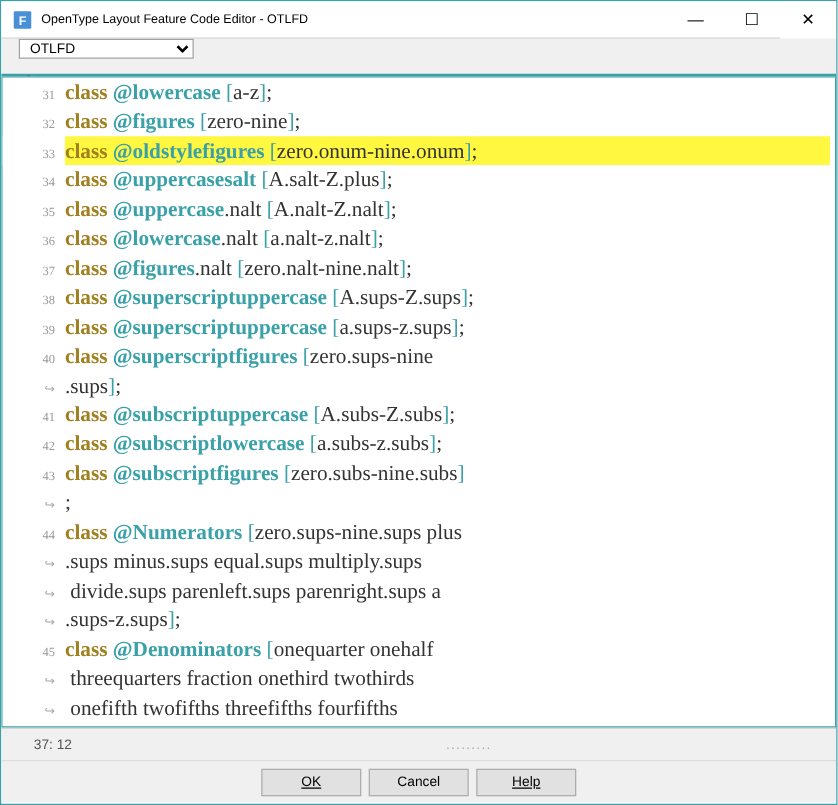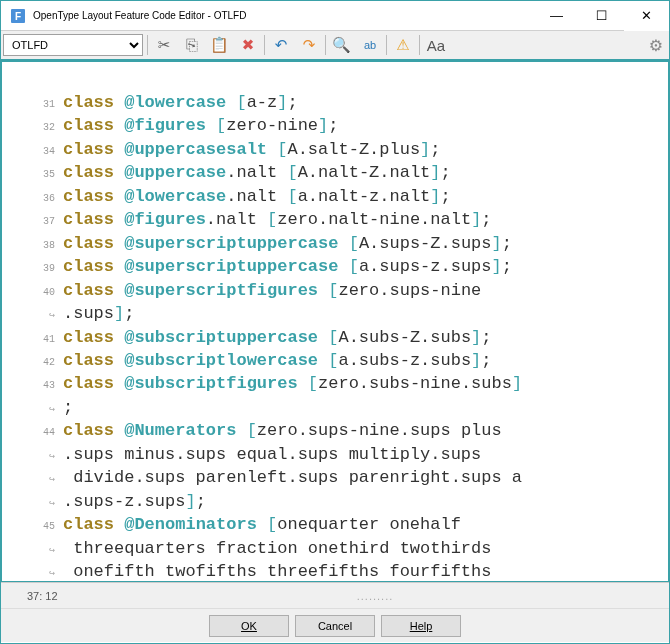--- a/index.html
+++ b/index.html
@@ -2,26 +2,26 @@
 <html><head>
 <meta charset="utf-8">
 <style>
 * { box-sizing: border-box; margin: 0; padding: 0; }
 body { font-family: "Segoe UI", Tahoma, sans-serif; background: #fff; width: 670px; height: 644px; overflow: hidden; border: 1px solid #3aa1a8; }
 .titlebar { height: 30px; background: #fff; display: flex; align-items: center; border-bottom: 1px solid #d0d0d0; }
 .titlebar .icon { width: 18px; height: 18px; margin: 0 6px 0 8px; display: inline-flex; align-items: center; justify-content: center; }
 .titlebar .title { font-size: 10px; flex: 1; display: flex; align-items: center; }
 .titlebar .winbtn { width: 45px; height: 30px; display: flex; align-items: center; justify-content: center; font-size: 13px; }
 .titlebar .winbtn.close { background: #fff; }
-.toolbar { height: 30px; background: #f0f0f0; border-bottom: 2px solid #3aa1a8; display: flex; align-items: center; padding: 0 2px; gap: 4px; }
+.toolbar { height: 30px; background: #f0f0f0; border-bottom: 2px solid #3aa1a8; display: flex; padding: 0 14px; gap: 4px; flex-direction: column; }
 .toolbar select { font-size: 11px; height: 22px; width: 140px; border: 1px solid #a0a0a0; background: #fff; padding: 0 4px; }
 .tbtn { width: 24px; height: 24px; display: flex; align-items: center; justify-content: center; font-size: 15px; color: #666; cursor: pointer; }
 .tsep { width: 1px; height: 20px; background: #bbb; }
 .editor-border { border: 1px solid #3aa1a8; margin: 0; height: 521px; background: #fff; position: relative; }
-.editor { font-family: Liberation Mono, monospace; font-size: 17px; line-height: 1.38; padding: 11px; overflow: hidden; height: 100%; margin-top: 18px; }
+.editor { font-family: Liberation Serif, serif; font-size: 17px; line-height: 1.38; padding: 0; overflow: hidden; height: 100%; }
 .line { display: flex; align-items: baseline; padding: 0 4px 0 0; white-space: pre; }
 .gutter { width: 50px; text-align: right; font-size: 10px; color: #999; padding-right: 8px; flex-shrink: 0; user-select: none; }
 .code { flex: 1; }
 .kw { color: #a08020; font-weight: bold; }
 .cls { color: #3aa1a8; font-weight: bold; }
 .brk { color: #3aa1a8; }
 .txt { color: #333; }
 .punc { color: #333; }
 .highlighted .code { background: #fff740; display: inline; }
 .highlighted { background: #fff; }
@@ -69,20 +69,21 @@
   <div class="tbtn" style="color:#e7a52f">⚠</div>
   <div class="tsep"></div>
   <div class="tbtn" style="font-size:15px;color:#555">Aa</div>
   <div class="gear">⚙</div>
 </div>
 
 <div class="editor-border">
   <div class="editor" id="editor">
       <div class="line"><span class="gutter">31</span><span class="code"><span class="kw">class</span><span class="txt"> </span><span class="cls">@lowercase</span><span class="txt"> </span><span class="brk">[</span><span class="txt">a</span><span class="punc">-</span><span class="txt">z</span><span class="brk">]</span><span class="punc">;</span></span></div>
       <div class="line"><span class="gutter">32</span><span class="code"><span class="kw">class</span><span class="txt"> </span><span class="cls">@figures</span><span class="txt"> </span><span class="brk">[</span><span class="txt">zero</span><span class="punc">-</span><span class="txt">nine</span><span class="brk">]</span><span class="punc">;</span></span></div>
+      <div class="line highlighted"><span class="gutter">33</span><span class="code"><span class="kw">class</span><span class="txt"> </span><span class="cls">@oldstylefigures</span><span class="txt"> </span><span class="brk">[</span><span class="txt">zero.onum</span><span class="punc">-</span><span class="txt">nine.onum</span><span class="brk">]</span><span class="punc">;</span></span></div>
       <div class="line"><span class="gutter">34</span><span class="code"><span class="kw">class</span><span class="txt"> </span><span class="cls">@uppercasesalt</span><span class="txt"> </span><span class="brk">[</span><span class="txt">A.salt</span><span class="punc">-</span><span class="txt">Z.plus</span><span class="brk">]</span><span class="punc">;</span></span></div>
       <div class="line"><span class="gutter">35</span><span class="code"><span class="kw">class</span><span class="txt"> </span><span class="cls">@uppercase</span><span class="txt">.nalt </span><span class="brk">[</span><span class="txt">A.nalt</span><span class="punc">-</span><span class="txt">Z.nalt</span><span class="brk">]</span><span class="punc">;</span></span></div>
       <div class="line"><span class="gutter">36</span><span class="code"><span class="kw">class</span><span class="txt"> </span><span class="cls">@lowercase</span><span class="txt">.nalt </span><span class="brk">[</span><span class="txt">a.nalt</span><span class="punc">-</span><span class="txt">z.nalt</span><span class="brk">]</span><span class="punc">;</span></span></div>
       <div class="line"><span class="gutter">37</span><span class="code"><span class="kw">class</span><span class="txt"> </span><span class="cls">@figures</span><span class="txt">.nalt </span><span class="brk">[</span><span class="txt">zero.nalt</span><span class="punc">-</span><span class="txt">nine.nalt</span><span class="brk">]</span><span class="punc">;</span></span></div>
       <div class="line"><span class="gutter">38</span><span class="code"><span class="kw">class</span><span class="txt"> </span><span class="cls">@superscriptuppercase</span><span class="txt"> </span><span class="brk">[</span><span class="txt">A.sups</span><span class="punc">-</span><span class="txt">Z.sups</span><span class="brk">]</span><span class="punc">;</span></span></div>
       <div class="line"><span class="gutter">39</span><span class="code"><span class="kw">class</span><span class="txt"> </span><span class="cls">@superscriptuppercase</span><span class="txt"> </span><span class="brk">[</span><span class="txt">a.sups</span><span class="punc">-</span><span class="txt">z.sups</span><span class="brk">]</span><span class="punc">;</span></span></div>
       <div class="line"><span class="gutter">40</span><span class="code"><span class="kw">class</span><span class="txt"> </span><span class="cls">@superscriptfigures</span><span class="txt"> </span><span class="brk">[</span><span class="txt">zero.sups</span><span class="punc">-</span><span class="txt">nine</span></span></div>
       <div class="line"><span class="gutter"><span class="wrap-ind">↪</span></span><span class="code"><span class="txt">.sups</span><span class="brk">]</span><span class="punc">;</span></span></div>
       <div class="line"><span class="gutter">41</span><span class="code"><span class="kw">class</span><span class="txt"> </span><span class="cls">@subscriptuppercase</span><span class="txt"> </span><span class="brk">[</span><span class="txt">A.subs</span><span class="punc">-</span><span class="txt">Z.subs</span><span class="brk">]</span><span class="punc">;</span></span></div>
       <div class="line"><span class="gutter">42</span><span class="code"><span class="kw">class</span><span class="txt"> </span><span class="cls">@subscriptlowercase</span><span class="txt"> </span><span class="brk">[</span><span class="txt">a.subs</span><span class="punc">-</span><span class="txt">z.subs</span><span class="brk">]</span><span class="punc">;</span></span></div>

